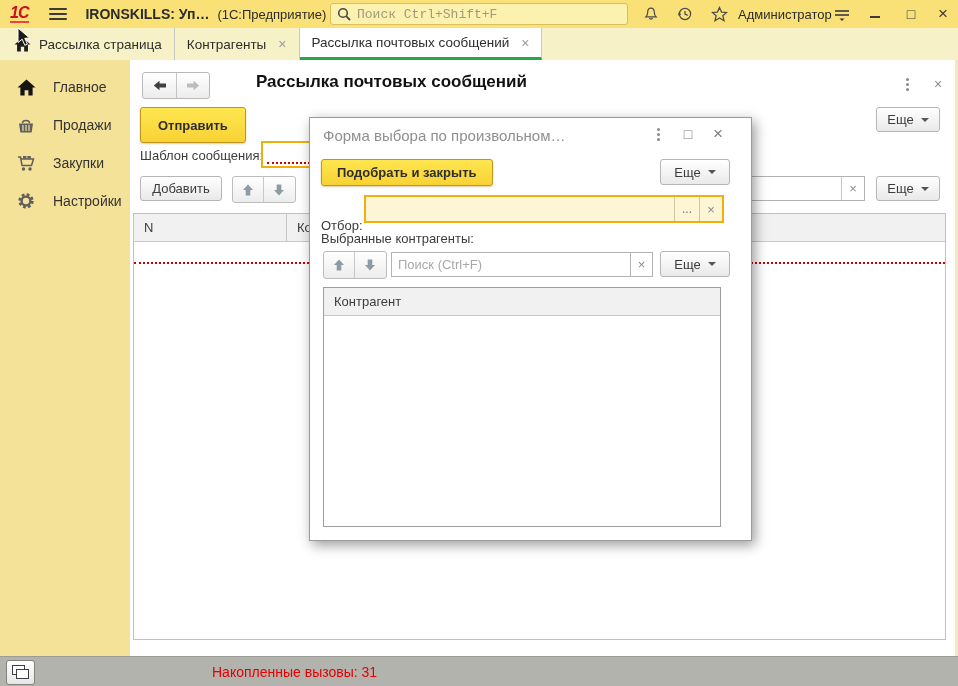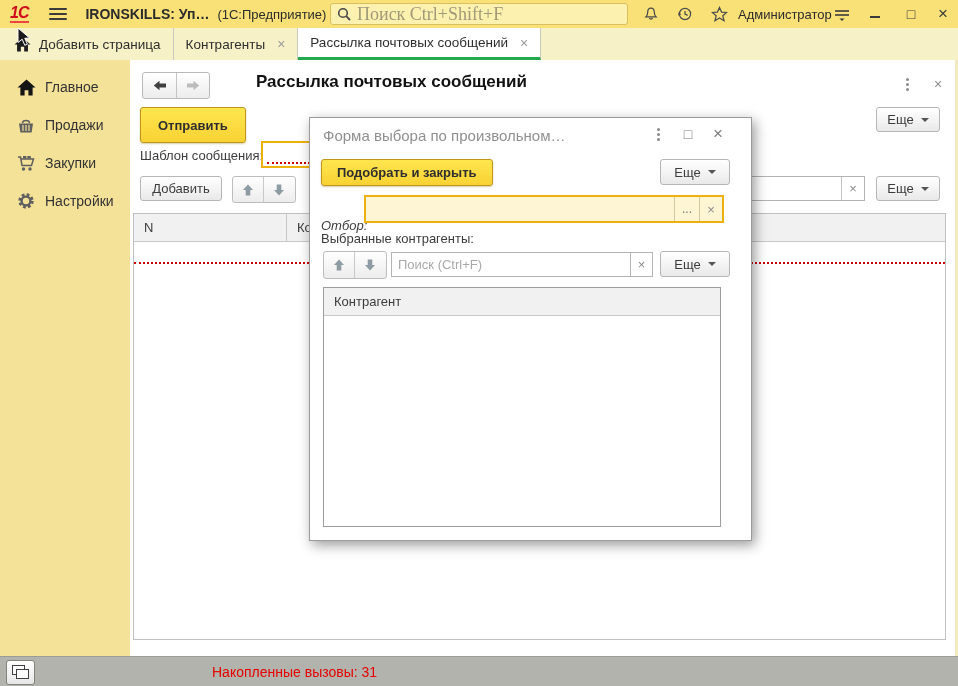--- a/index.html
+++ b/index.html
@@ -10,42 +10,42 @@
   .topbar{position:absolute;left:0;top:0;width:958px;height:28px;background:#f9e178;
           display:flex;align-items:center;}
   .logo{font-weight:bold;font-size:16px;color:#cf0e1e;margin-left:10px;letter-spacing:-1px;
         border-bottom:2px solid #ef4444;line-height:16px;padding:0 1px 0 0;font-style:italic;}
   .hamburger{margin-left:20px;width:18px;display:flex;flex-direction:column;gap:3px;cursor:pointer;}
   .hamburger span{height:2px;background:#3a3a3a;border-radius:1px;}
   .apptitle{margin-left:18px;font-size:14px;color:#2b2b2b;white-space:nowrap;font-weight:bold;}
   .appproduct{margin-left:8px;font-size:13px;color:#2b2b2b;white-space:nowrap;}
   .topsearch{position:absolute;left:330px;top:3px;width:298px;height:22px;background:#fcf1ae;
              border:1px solid #d9c05e;border-radius:3px;display:flex;align-items:center;box-sizing:border-box;}
-  .topsearch input{flex:1;border:none;background:transparent;outline:none;font-size:18px;
-                   font-family:Liberation Serif, serif;color:#333;}
+  .topsearch input{flex:1;border:none;background:transparent;outline:none;font-size:13px;
+                   font-family:Liberation Mono, monospace;color:#333;}
   .topsearch input::placeholder{color:#a09a7a;}
   .topicon{position:absolute;top:0;height:28px;display:flex;align-items:center;justify-content:center;cursor:pointer;}
   .username{position:absolute;left:738px;top:0;height:28px;display:flex;align-items:center;
             font-size:13px;color:#2b2b2b;}
   .winbtn{position:absolute;top:0;height:28px;width:26px;display:flex;align-items:center;
           justify-content:center;font-size:14px;color:#3a3a3a;cursor:pointer;}
   .minbar{width:10px;height:2px;background:#3a3a3a;margin-top:6px;}
   .svgic{display:block;}
   
   .tabbar{position:absolute;left:0;top:28px;width:958px;height:32px;background:#f7f1c7;display:flex;}
   .tab{height:32px;display:flex;align-items:center;font-size:13.5px;color:#2e2e2e;
        border-right:1px solid #c9c9c0;padding:0 12px;cursor:pointer;box-sizing:border-box;position:relative;}
   .tab .tclose{margin-left:12px;color:#9a9a9a;font-size:14px;}
   .tab.active{background:#fff;border-bottom:3px solid #23a84d;}
   .tab .homeic{margin-right:8px;}
   
   .sidebar{position:absolute;left:0;top:60px;width:130px;height:596px;background:#f5e299;}
   .sbitem{position:absolute;left:0;width:130px;height:30px;display:flex;align-items:center;cursor:pointer;}
   .sbitem .ic{width:20px;margin-left:16px;display:flex;justify-content:center;}
-  .sbitem .lbl{margin-left:9px;font-size:14px;color:#333;}
+  .sbitem .lbl{margin-left:17px;font-size:14px;color:#333;}
   
   .main{position:absolute;left:130px;top:60px;width:828px;height:596px;background:#fff;}
   .rightstrip{position:absolute;right:0;top:60px;width:3px;height:596px;background:#f2ebc2;}
   .navbtns{position:absolute;left:12px;top:12px;width:66px;height:25px;border:1px solid #b9b9b9;
            border-radius:3px;background:linear-gradient(#fff,#ececec);display:flex;}
   .navseg{width:33px;display:flex;align-items:center;justify-content:center;cursor:pointer;box-sizing:border-box;}
   .navseg+.navseg{border-left:1px solid #c4c4c4;}
   .pagetitle{position:absolute;left:126px;top:12px;font-size:17px;font-weight:bold;color:#111;white-space:nowrap;}
   .grayglyph{color:#8a8a8a;font-size:14px;}
   .kebab{display:flex;flex-direction:column;gap:2px;align-items:center;}
@@ -153,21 +153,21 @@
   <span class="winbtn" style="left:898px;">□</span>
   <span class="winbtn" style="left:930px;font-size:17px;">×</span>
 
   <div class="tabbar">
     <div class="tab" style="padding-left:14px;">
       <span class="homeic">
         <svg class="svgic" width="17" height="15" viewBox="0 0 18 16">
             <path d="M9 0.5 L17.5 8 H14.8 V15.5 H10.8 V10.5 H7.2 V15.5 H3.2 V8 H0.5 Z" fill="#1c1c1c"></path>
           </svg>
       </span>
-      <span>Добавить страница</span>
+      <span>Рассылка страница</span>
     </div>
     <div class="tab">
       <span>Контрагенты</span>
       <span class="tclose">×</span>
     </div>
     <div class="tab active">
       <span>Рассылка почтовых сообщений</span>
       <span class="tclose">×</span>
     </div>
   </div>
@@ -291,21 +291,21 @@
     </span>
     <span class="dlgctl" style="left:366px;">□</span>
     <span class="dlgctl" style="left:396px;font-size:17px;">×</span>
 
     <button class="btn btn-primary" style="position:absolute;left:11px;top:41px;height:27px;padding:0 15px;">Подобрать и закрыть</button>
     <button class="btn" style="position:absolute;left:350px;top:41px;width:70px;height:26px;">
       <span>Еще</span>
         <span class="caret"></span>
     </button>
 
-    <span class="fieldlabel" style="position:absolute;left:11px;top:100px;font-style:italic;">Отбор:</span>
+    <span class="fieldlabel" style="position:absolute;left:11px;top:100px;">Отбор:</span>
     <div class="otborfield">
       <input style="">
       <span class="otborseg">...</span>
       <span class="otborseg" style="width:22px;color:#8a8a8a;font-size:13px;">×</span>
     </div>
 
     <span class="fieldlabel" style="position:absolute;left:11px;top:113px;">Выбранные контрагенты:</span>
     <div class="updown" style="left:13px;top:133px;height:26px;">
       <span class="udseg">
         <svg class="svgic" width="12" height="12" viewBox="0 0 12 12">

